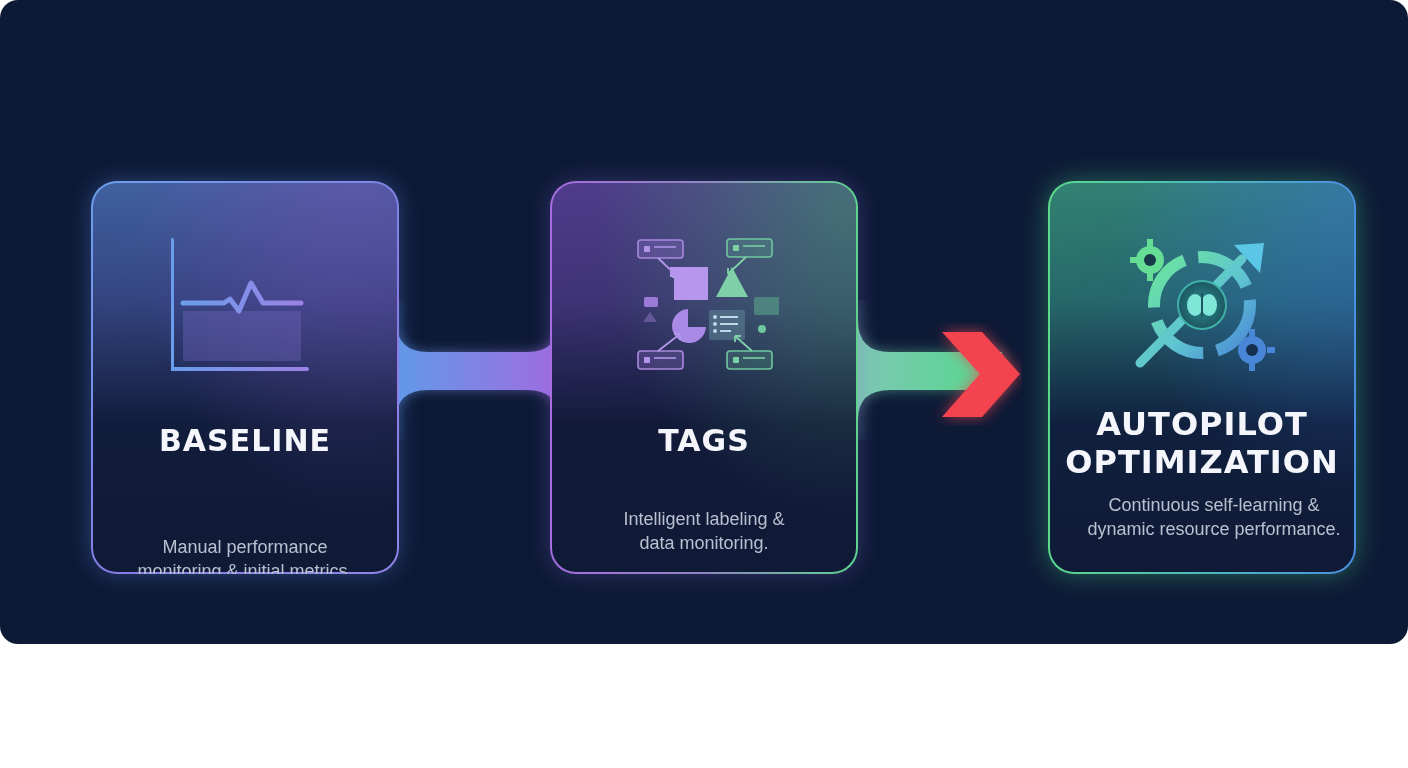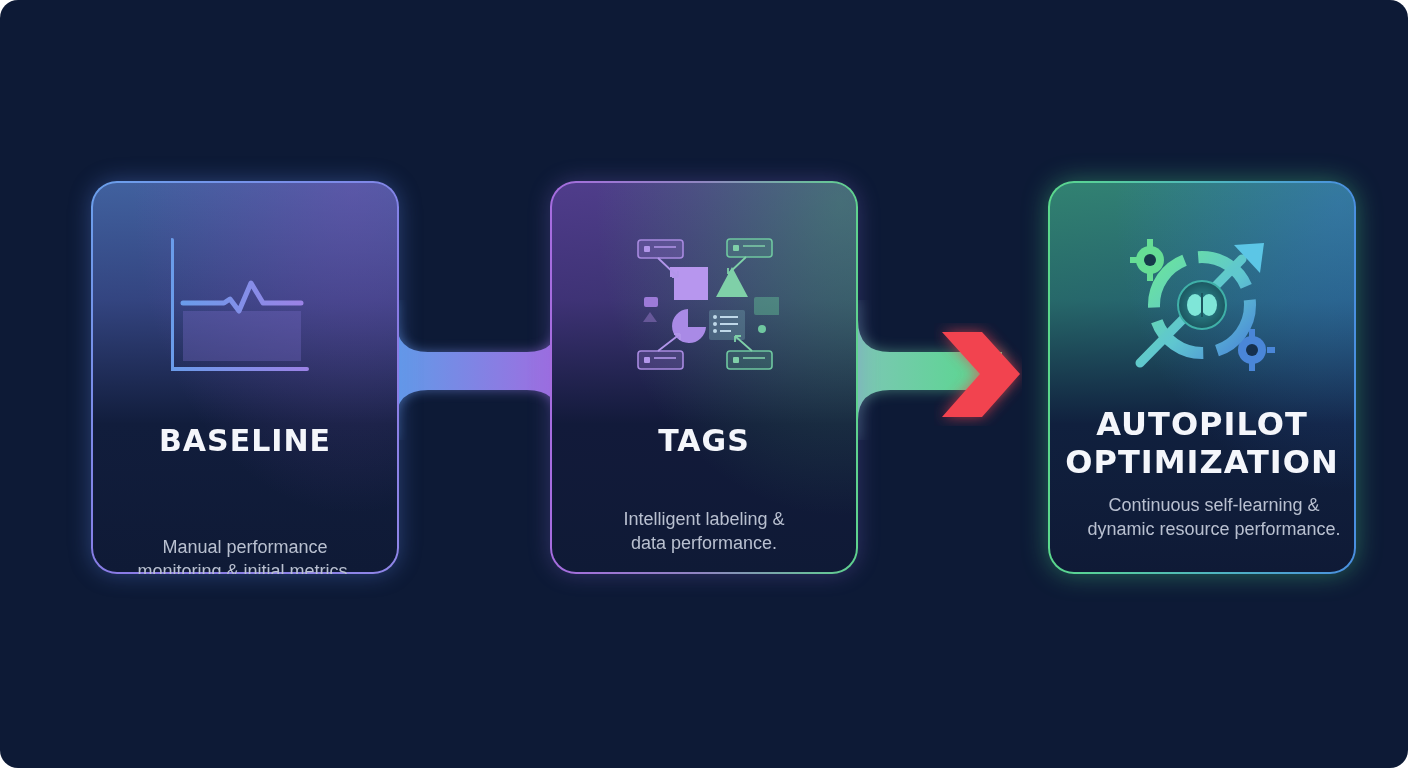--- a/index.html
+++ b/index.html
@@ -1,17 +1,17 @@
 <!DOCTYPE html>
 <html><head>
 <meta charset="utf-8">
 <style>
   html, body { margin:0; padding:0; }
   body { width:1408px; height:768px; background:#ffffff; overflow:hidden; font-family:"Liberation Sans", sans-serif; }
-  .frame { position:absolute; left:0; top:0; width:1408px; height:768px; border-radius:18px; background:#0d1a36; overflow:hidden; }
+  .frame { position:absolute; left:0; top:0; width:1408px; height:644px; border-radius:18px; background:#0d1a36; overflow:hidden; }
   .connector { position:absolute; }
   .card { position:absolute; top:181px; height:393px; border-radius:26px; box-sizing:border-box; overflow:hidden; }
   .card .inner { position:absolute; inset:2px; border-radius:24px; }
   .card-title { position:absolute; left:0; right:0; text-align:center; color:#f4f6fb; font-family:"DejaVu Sans", sans-serif; font-weight:bold; letter-spacing:1px; }
   .card-desc { position:absolute; left:0; right:0; text-align:center; color:#b9c0d0; font-size:18px; line-height:24px; font-family:"Liberation Sans", sans-serif; }
   .icon { position:absolute; }
 </style>
 </head>
 <body>
 
@@ -114,21 +114,21 @@
         <g stroke-width="1.8" fill="none">
           <path d="M24 21 L44 40 M44 40 L38 40 M44 40 L44 34" stroke="#b296ea"></path>
           <path d="M112 20 L94 37 M94 37 L100 37 M94 37 L94 31" stroke="#7fd0a8"></path>
           <path d="M24 114 L46 97 M46 97 L40 97 M46 97 L46 103" stroke="#b296ea"></path>
           <path d="M118 114 L101 99 M101 99 L107 99 M101 99 L101 105" stroke="#7fd0a8"></path>
         </g>
       </svg>
       <div class="card-title" style="top:240px;font-size:30px;">TAGS</div>
       <div class="card-desc" style="top:308px;margin-top:16px;">
         <div>Intelligent labeling &amp;</div>
-        <div>data performance.</div>
+        <div>data monitoring.</div>
       </div>
     </div>
   </div>
 
   <div class="card" style="left:1048px;width:308px;background:linear-gradient(90deg,#5bd98c,#4fb5c0 55%,#4a8fe0);box-shadow:0 0 26px rgba(80,220,140,0.4);">
     <div class="inner" style="background:linear-gradient(180deg,rgba(45,120,110,0.9) 0%,rgba(30,85,100,0.85) 30%,#10203e 62%,#0f1a36 100%);">
       <div style="position:absolute;inset:0;border-radius:24px;background:radial-gradient(ellipse at 95% 5%,rgba(60,120,220,0.4),transparent 55%);"></div>
       <svg class="icon" style="left:80px;top:52px;" width="145" height="140" viewBox="0 0 145 140">
         <defs>
           <linearGradient id="ap" x1="0" y1="0" x2="1" y2="1">

